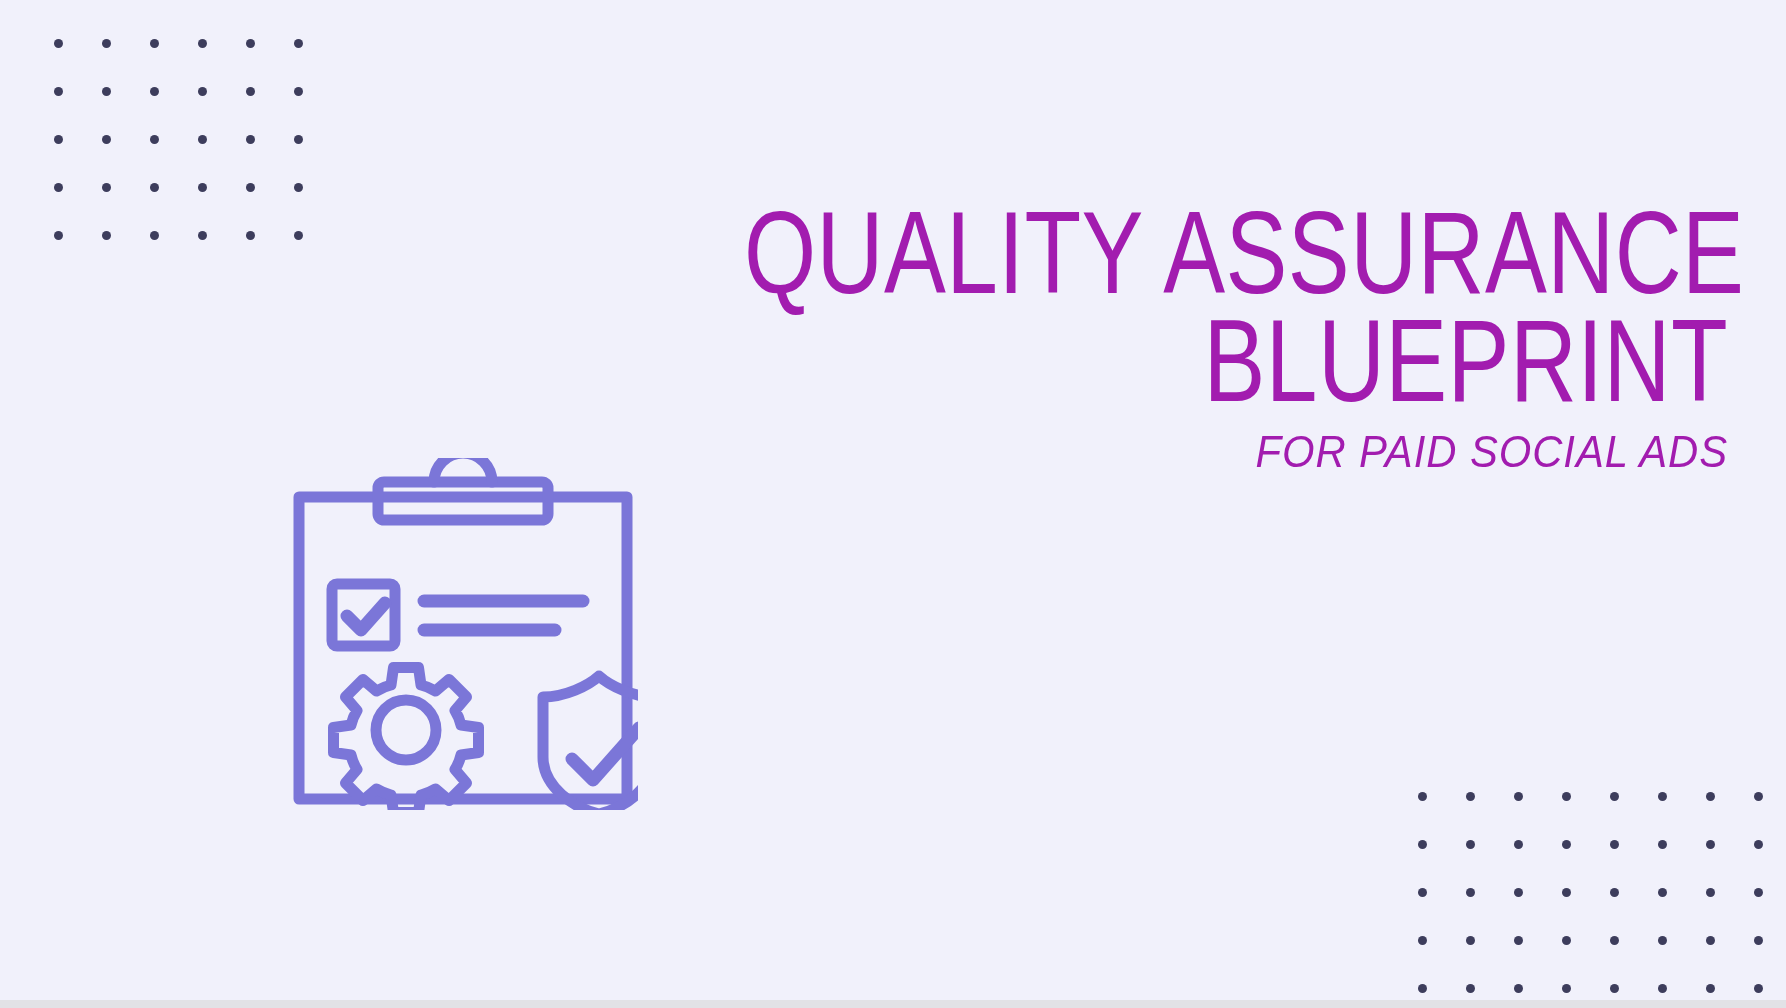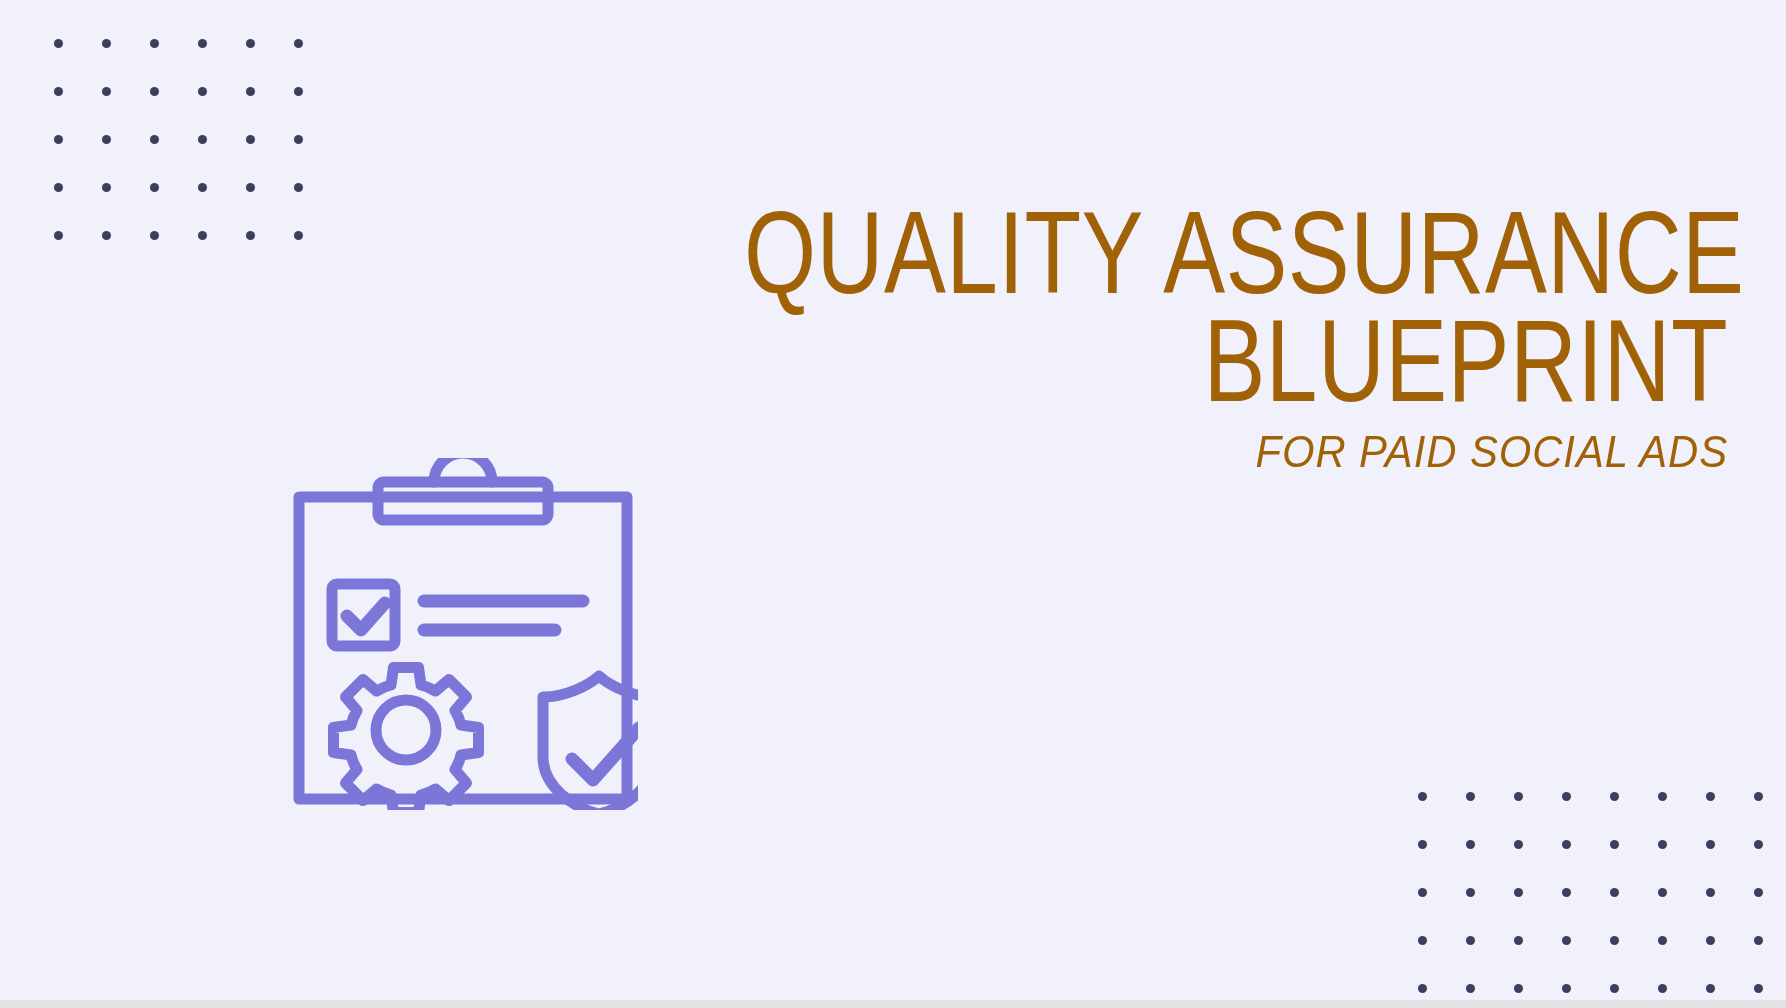--- a/index.html
+++ b/index.html
@@ -104,21 +104,21 @@
     <span class="dot" style="background: rgb(61, 61, 92);"></span>
     <span class="dot" style="background: rgb(61, 61, 92);"></span>
   <span class="dot" style="background: rgb(61, 61, 92);"></span>
     <span class="dot" style="background: rgb(61, 61, 92);"></span>
     <span class="dot" style="background: rgb(61, 61, 92);"></span>
     <span class="dot" style="background: rgb(61, 61, 92);"></span>
     <span class="dot" style="background: rgb(61, 61, 92);"></span>
     <span class="dot" style="background: rgb(61, 61, 92);"></span>
 </div>
 
-<div id="title-block" style="color: #a16207;">
+<div id="title-block" style="color: #a21caf;">
   <span class="title-line">QUALITY ASSURANCE</span>
   <span class="title-line">BLUEPRINT</span>
   <span id="page-subtitle">FOR PAID SOCIAL ADS</span>
 </div>
 
 <div id="hero-icon">
   <svg viewBox="0 0 350 352" xmlns="http://www.w3.org/2000/svg" fill="none" stroke="#7b76d8" stroke-width="11" stroke-linecap="round" stroke-linejoin="round">
 
     <path d="M11 39 h328 v302 H11 Z"></path>
 

